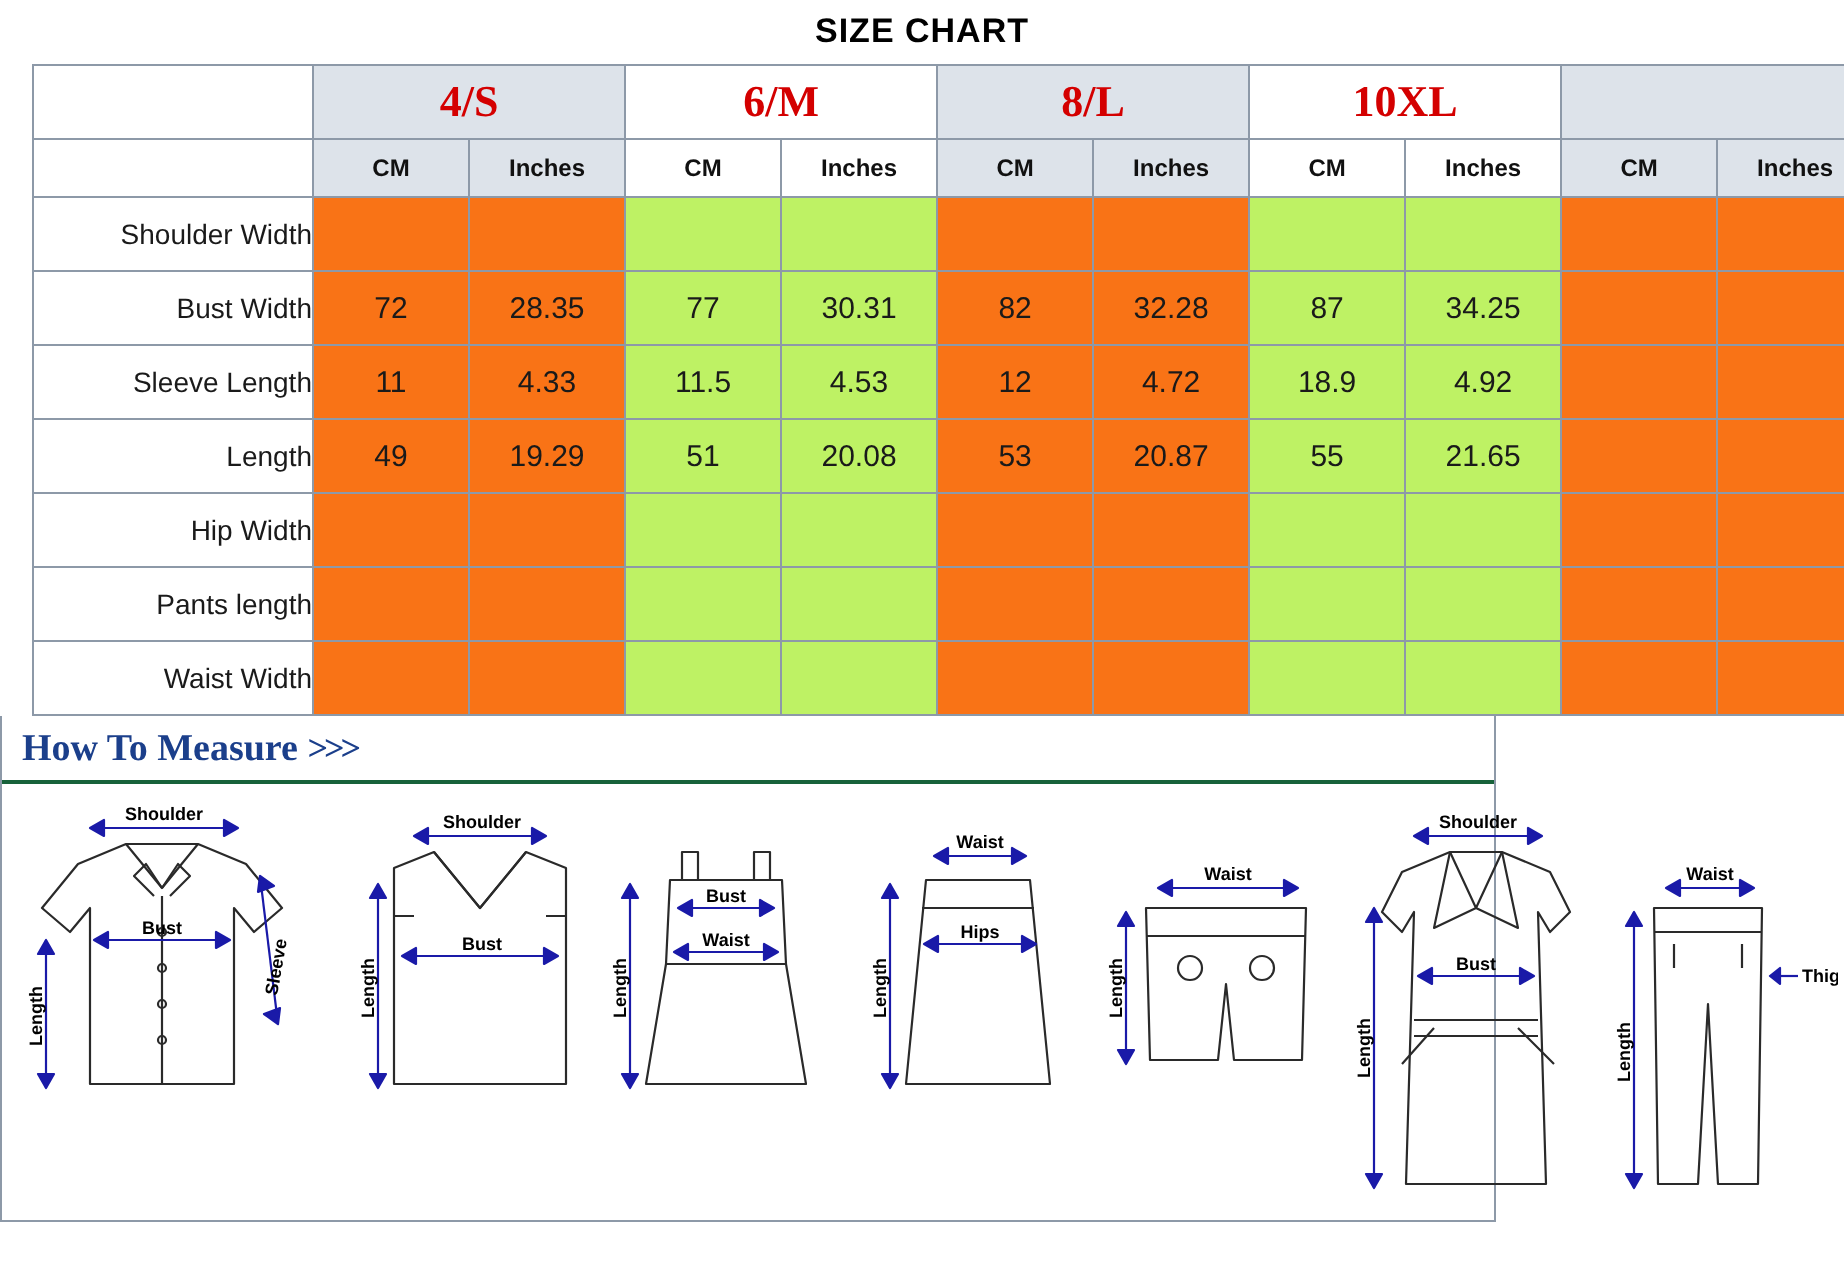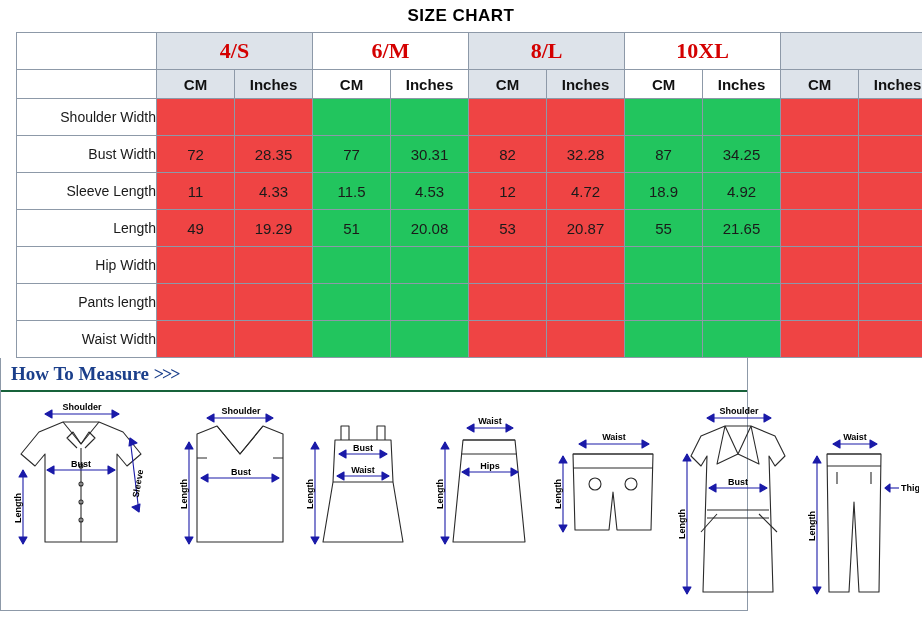--- a/index.html
+++ b/index.html
@@ -51,38 +51,38 @@
     font-size: 22px;
     font-weight: bold;
     color: #d40000;
     font-family: "Liberation Serif", serif;
   }
   tr.size-row td.blank { background: #ffffff; }
   tr.size-row td.shade { background: #dde3ea; }
 
   tr.unit-row td {
     height: 28px;
-    font-size: 15px;
+    font-size: 12px;
     font-weight: bold;
     color: #111111;
   }
   tr.unit-row td.blank { background: #ffffff; }
   tr.unit-row td.shade { background: #dde3ea; }
 
   tr.data-row td {
     height: 36px;
     font-size: 15px;
   }
   tr.data-row td.rowlabel {
     background: #ffffff;
     font-size: 14px;
     text-align: right;
   }
-  tr.data-row td.shade { background: #ef4444; }
-  tr.data-row td.plain { background: #22c55e; }
+  tr.data-row td.shade { background: #f97316; }
+  tr.data-row td.plain { background: #bef264; }
 
   .measure-band {
     position: relative;
     width: 748px;
     border: 1px solid #8d99a8;
     border-top: none;
     box-sizing: border-box;
     background: #14b8a6;
   }
   .measure-head {

